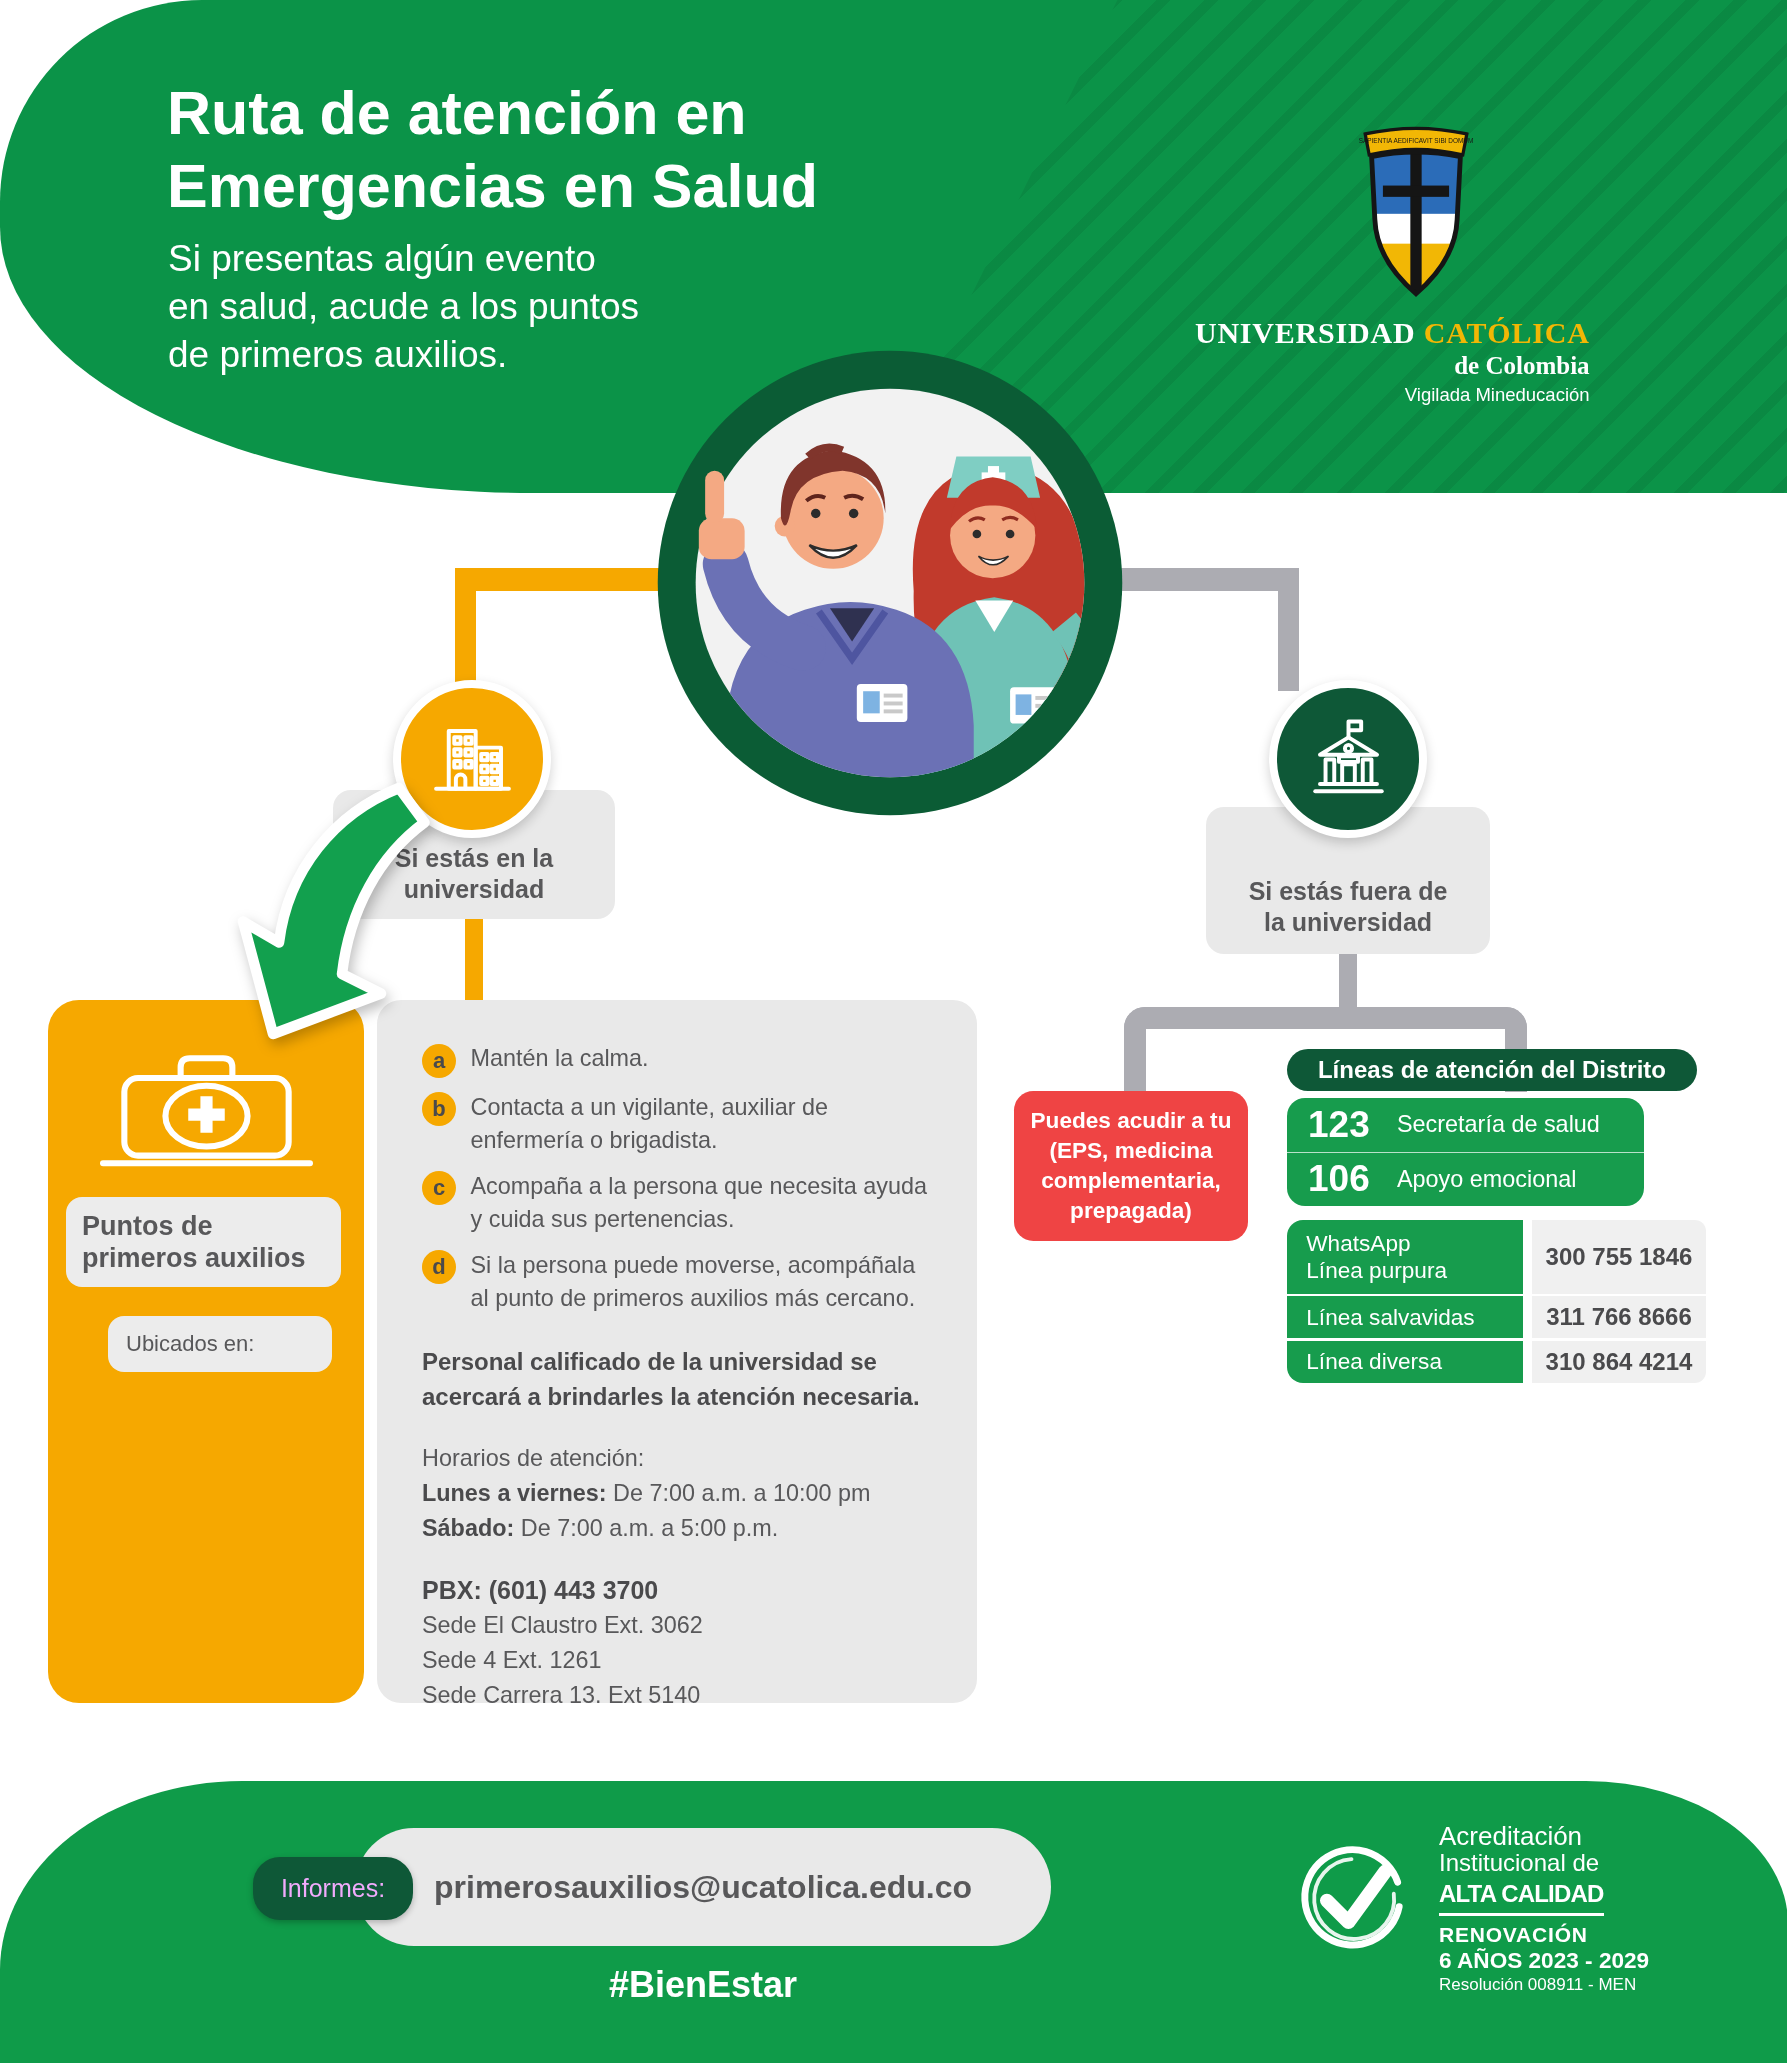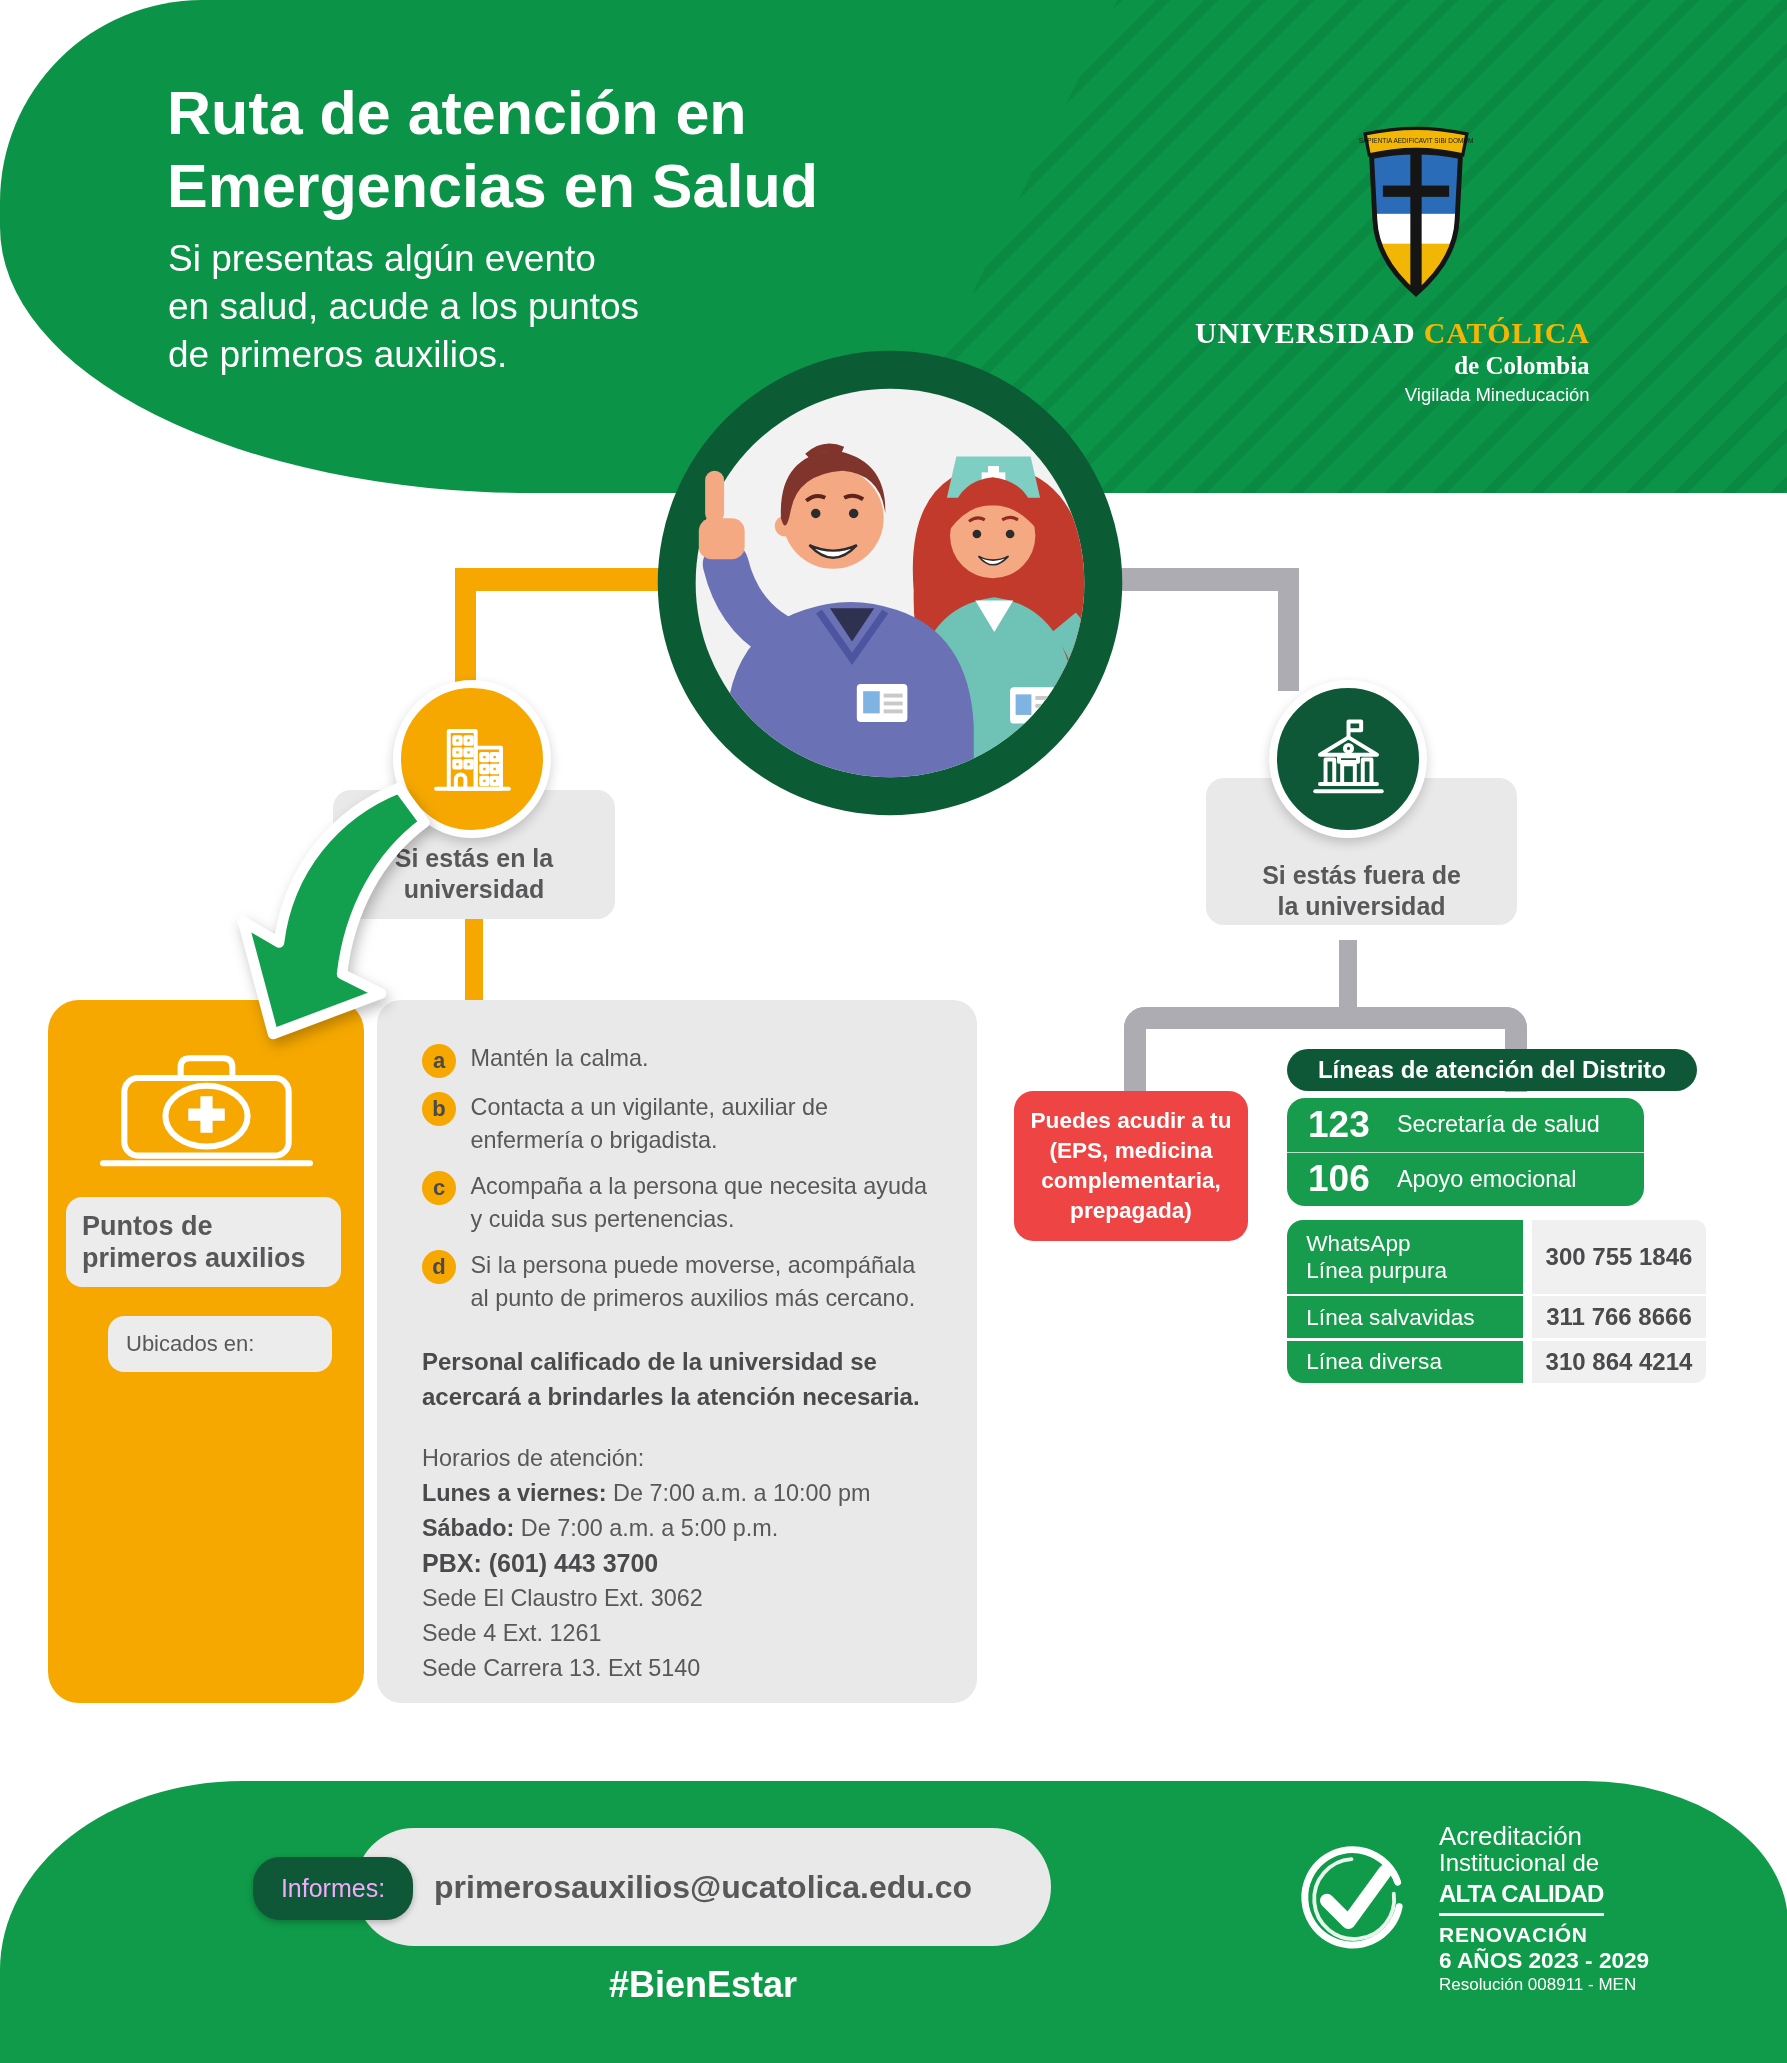--- a/index.html
+++ b/index.html
@@ -54,21 +54,21 @@
   }
   .node.yellow{background:#F6A800;left:393px;top:680px;}
   .node.green{background:#0E5837;left:1269px;top:680px;}
   .branch-label{
     position:absolute;background:#E9E9E9;border-radius:18px;
     color:#58585A;font-weight:bold;font-size:25px;line-height:31px;
     text-align:center;display:flex;flex-direction:column;justify-content:flex-end;
     box-sizing:border-box;
   }
   .branch-label.left{left:333px;top:790px;width:282px;height:129px;padding-bottom:14.5px;}
-  .branch-label.right{left:1206px;top:778px;width:311px;height:147px;padding-bottom:3px;}
+  .branch-label.right{left:1206px;top:807px;width:284px;height:147px;padding-bottom:16px;}
   
   .arrow{position:absolute;left:153px;top:767px;width:300px;height:300px;z-index:6;
     filter:drop-shadow(3.2px 6.4px 6.4px rgba(0,0,0,0.25));}
   
   .card-yellow{
     position:absolute;left:48px;top:1000px;width:316px;height:703px;
     background:#F6A800;border-radius:31px;z-index:3;
   }
   .firstaid{display:block;margin:47px auto 0;width:213px;height:123px;}
   .pill-gray{
@@ -90,21 +90,21 @@
   }
   .step{display:flex;margin-bottom:13px;}
   .step-badge{
     flex:0 0 auto;width:34px;height:34px;border-radius:50%;background:#F6A800;
     color:#4A4A4C;font-weight:bold;font-size:22px;line-height:34px;text-align:center;
     margin-right:14.5px;margin-top:1.6px;
   }
   .step-text{font-size:23.4px;line-height:33px;}
   .note-bold{margin-top:29px;font-size:24px;font-weight:bold;line-height:35px;color:#4A4A4C;}
   .horarios{margin-top:27px;font-size:23.4px;line-height:35px;}
-  .pbx{font-size:23.4px;line-height:35px;}
+  .pbx{margin-top:27px;font-size:23.4px;line-height:35px;}
   .pbx .b, .horarios .b{font-weight:bold;color:#4A4A4C;}
   .pbx-head{font-size:25px;font-weight:bold;color:#4A4A4C;}
   
   .card-eps{
     position:absolute;left:1014px;top:1091px;width:234px;height:150px;
     background:#ef4444;border-radius:19.3px;color:#ffffff;z-index:4;
     display:flex;align-items:center;justify-content:center;text-align:center;
     font-size:22.6px;font-weight:bold;line-height:30px;padding:0 11.3px;box-sizing:border-box;
   }
   .distrito-pill{

